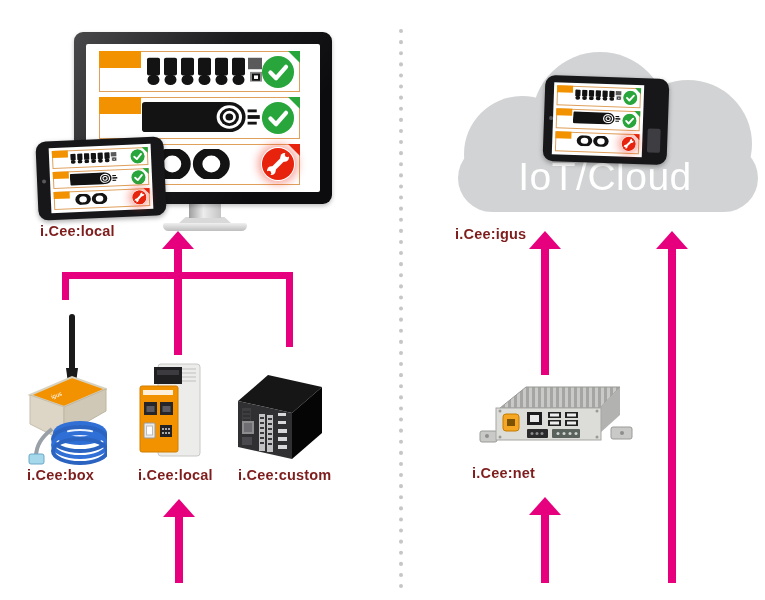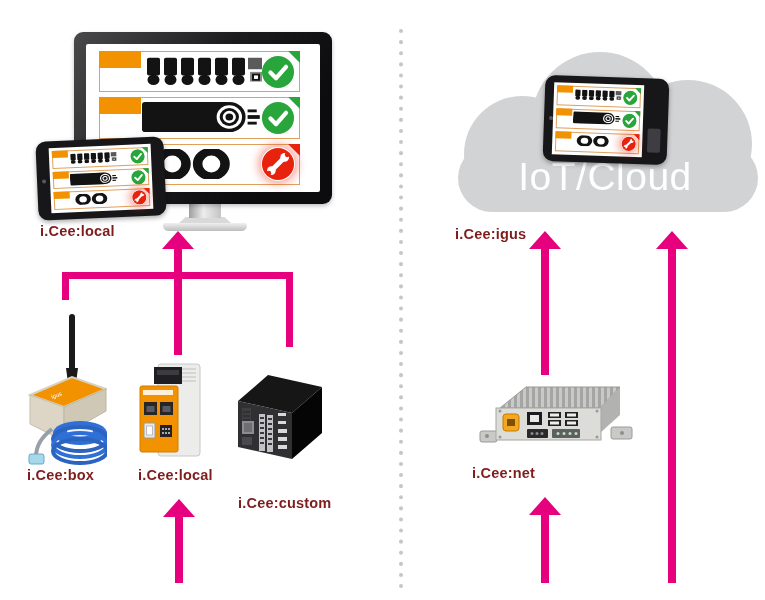--- a/index.html
+++ b/index.html
@@ -413,17 +413,17 @@
       </g>
     <circle cx="22" cy="30" r="1.5" fill="#9a9b98"></circle>
       <circle cx="119" cy="30" r="1.5" fill="#9a9b98"></circle>
     <circle cx="22" cy="56" r="1.5" fill="#9a9b98"></circle>
       <circle cx="119" cy="56" r="1.5" fill="#9a9b98"></circle>
   </svg>
 
   <div class="lbl" style="left:40px;top:223px">i.Cee:local</div>
   <div class="lbl" style="left:27px;top:467px">i.Cee:box</div>
   <div class="lbl" style="left:138px;top:467px">i.Cee:local</div>
-  <div class="lbl" style="left:238px;top:495px">i.Cee:custom</div>
+  <div class="lbl" style="left:238px;top:467px">i.Cee:custom</div>
   <div class="lbl" style="left:455px;top:226px">i.Cee:igus</div>
   <div class="lbl" style="left:472px;top:465px">i.Cee:net</div>
 
 </div>
 
 </body></html>

